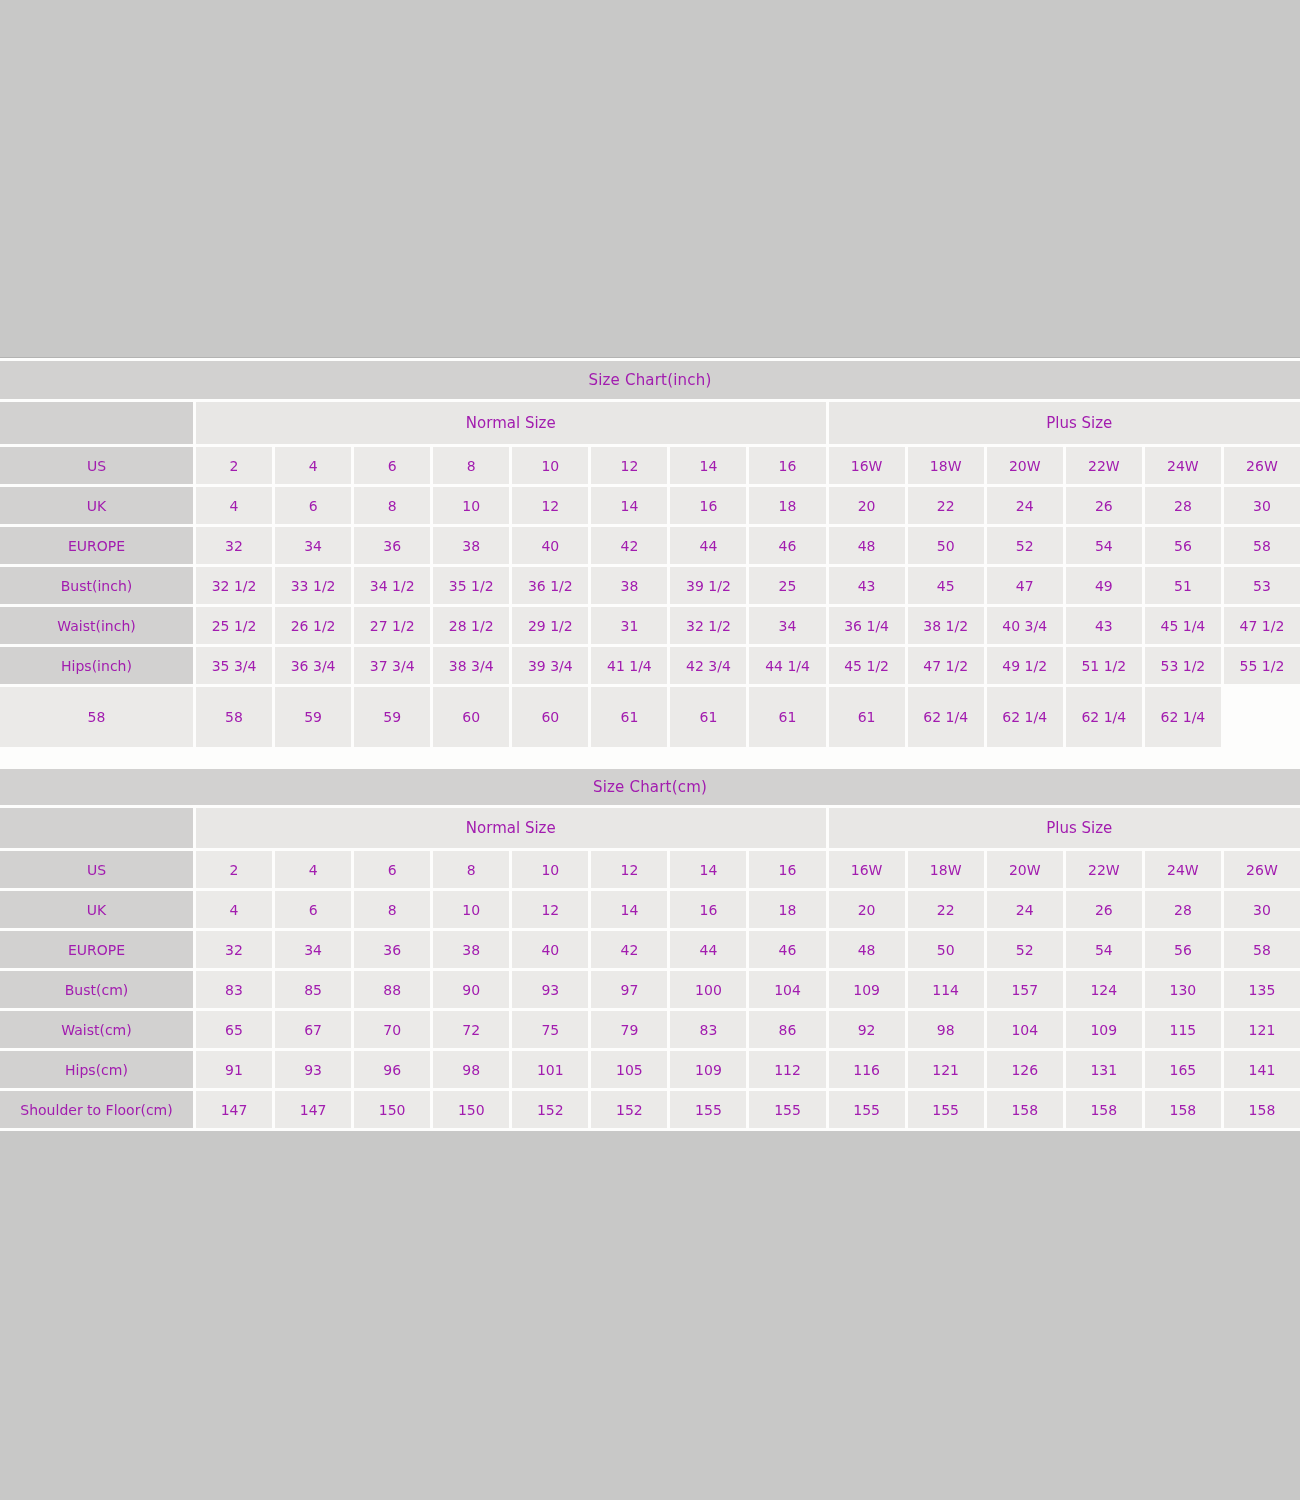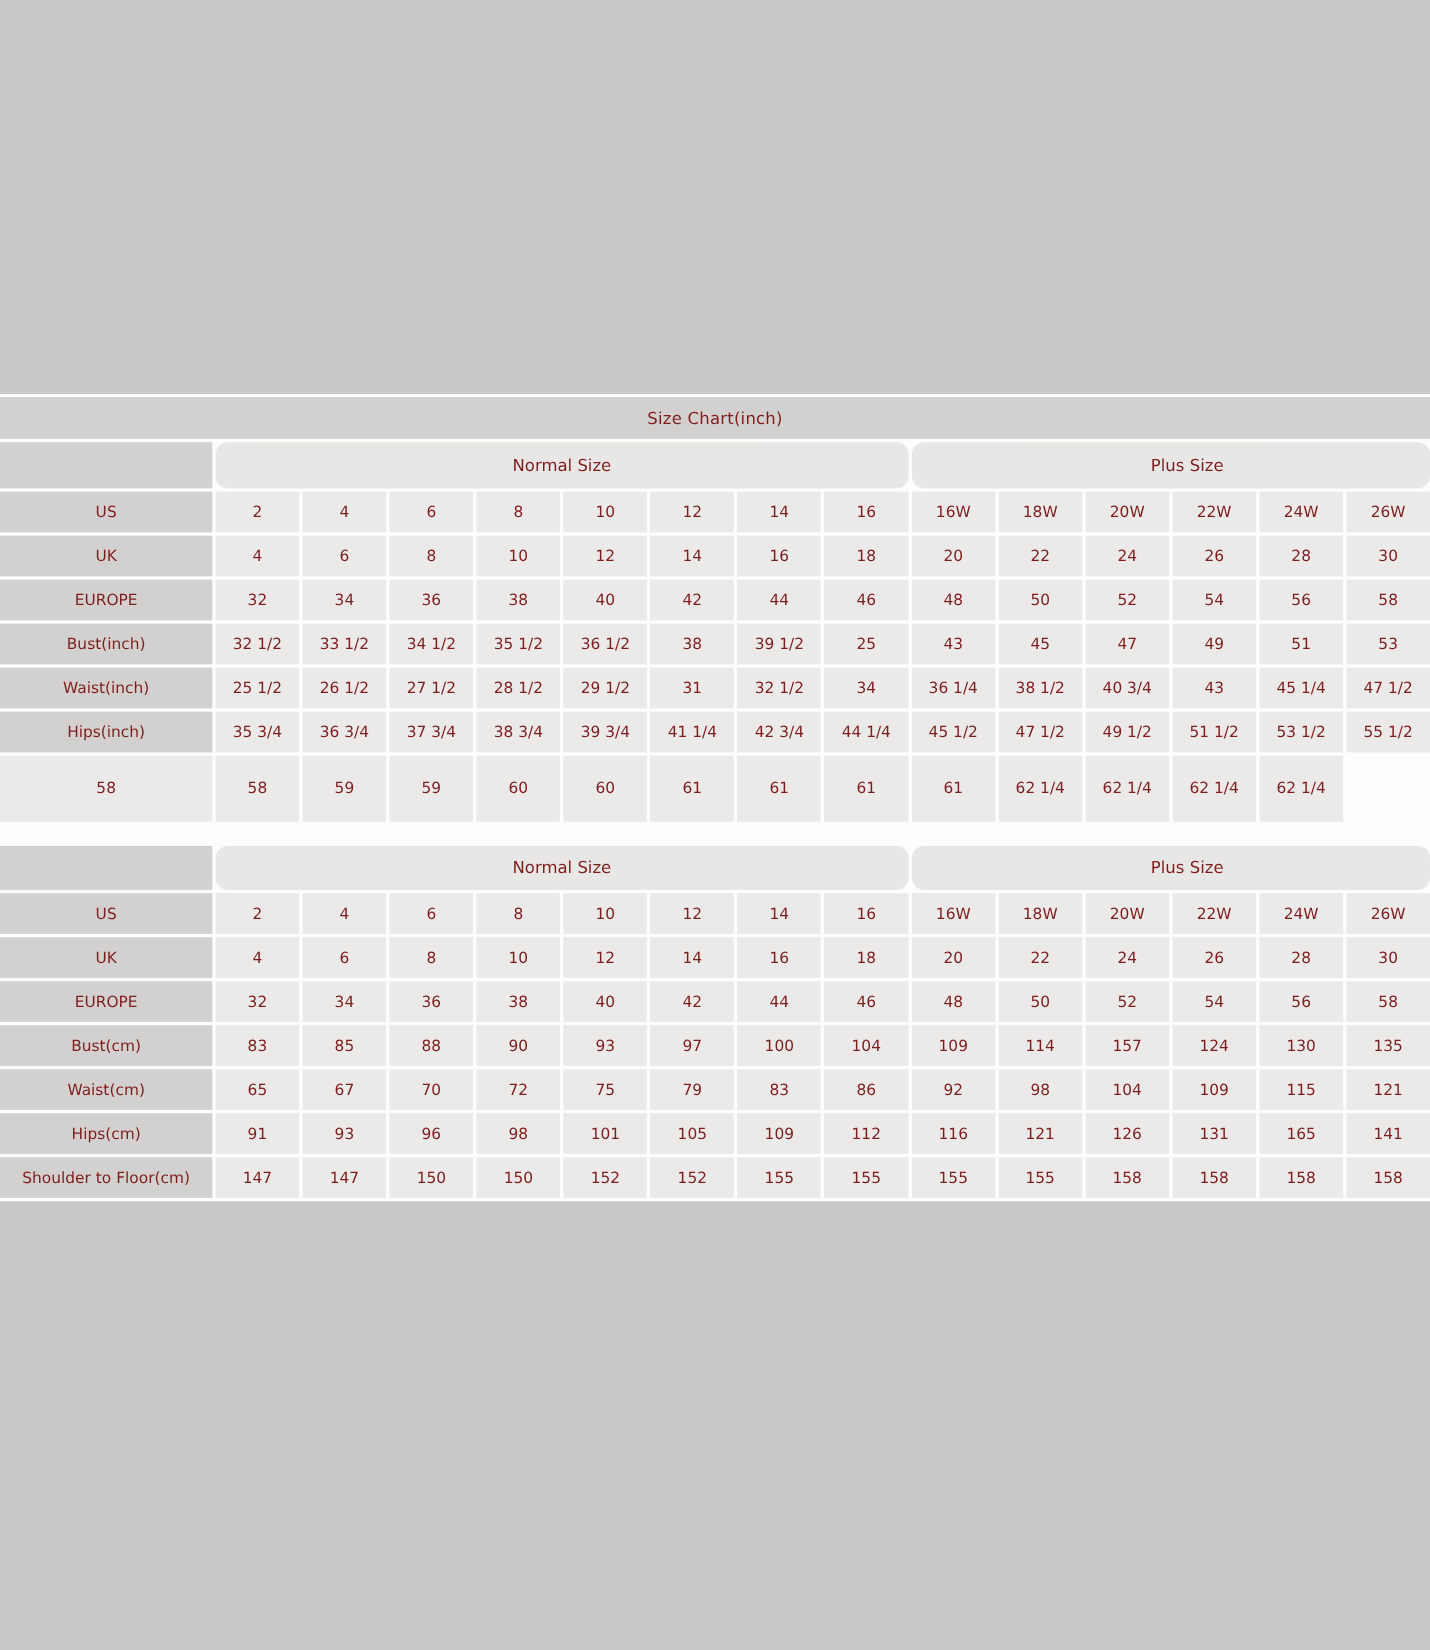--- a/index.html
+++ b/index.html
@@ -1,20 +1,20 @@
 <!DOCTYPE html>
 <html><head>
 <meta charset="utf-8">
 <style>
   html,body { margin:0; padding:0; }
   .screen {
     position:relative; width:1300px; height:1500px;
     background:#c8c8c7; overflow:hidden;
     font-family:"DejaVu Sans","Liberation Sans",sans-serif;
-    color:#7f1d1d;
+    color:#a21caf;
   }
   .content {
     position:absolute; left:0; top:357px; width:1300px;
     background:#fdfdfc; padding:3px 0; border-top:1px solid #b3b3b2;
   }
   .size-table {
     display:grid;
     grid-template-columns:193px repeat(14, 1fr);
     gap:3px;
     background:#fdfdfc;
@@ -22,21 +22,20 @@
   }
   .t-title {
     grid-column:1 / -1; background:#d2d1d0; height:38px;
     display:flex; align-items:center; justify-content:center;
     font-size:15px; letter-spacing:0.2px;
   }
   .h-spacer { background:#d2d1d0; height:42px; }
   .h-group {
     background:#e8e7e5; display:flex; align-items:center; justify-content:center;
     font-size:15px;
-    border-radius:11px;
   }
   .h-group.normal { grid-column:2 / span 8; }
   .h-group.plus   { grid-column:10 / span 6;padding-left:30px; }
   .cell {
     display:flex; align-items:center; justify-content:center;
     height:37px; font-size:14px; text-align:center;
   }
   .cell.label { background:#d2d1d0; }
   .cell.data  { background:#ebeae8; }
   .cell.tall  { height:60px; }
@@ -167,20 +166,21 @@
         <div class="cell data tall">61</div>
         <div class="cell data tall">61</div>
         <div class="cell data tall">61</div>
         <div class="cell data tall">62 1/4</div>
         <div class="cell data tall">62 1/4</div>
         <div class="cell data tall">62 1/4</div>
         <div class="cell data tall">62 1/4</div>
       </div>
     <div class="table-gap"></div>
     <div class="size-table cm">
+        <div class="t-title">Size Chart(cm)</div>
         <div class="h-spacer"></div>
         <div class="h-group normal">Normal Size</div>
         <div class="h-group plus">Plus Size</div>
         <div class="cell label">
           <span>US</span>
         </div>
         <div class="cell data">2</div>
         <div class="cell data">4</div>
         <div class="cell data">6</div>
         <div class="cell data">8</div>

